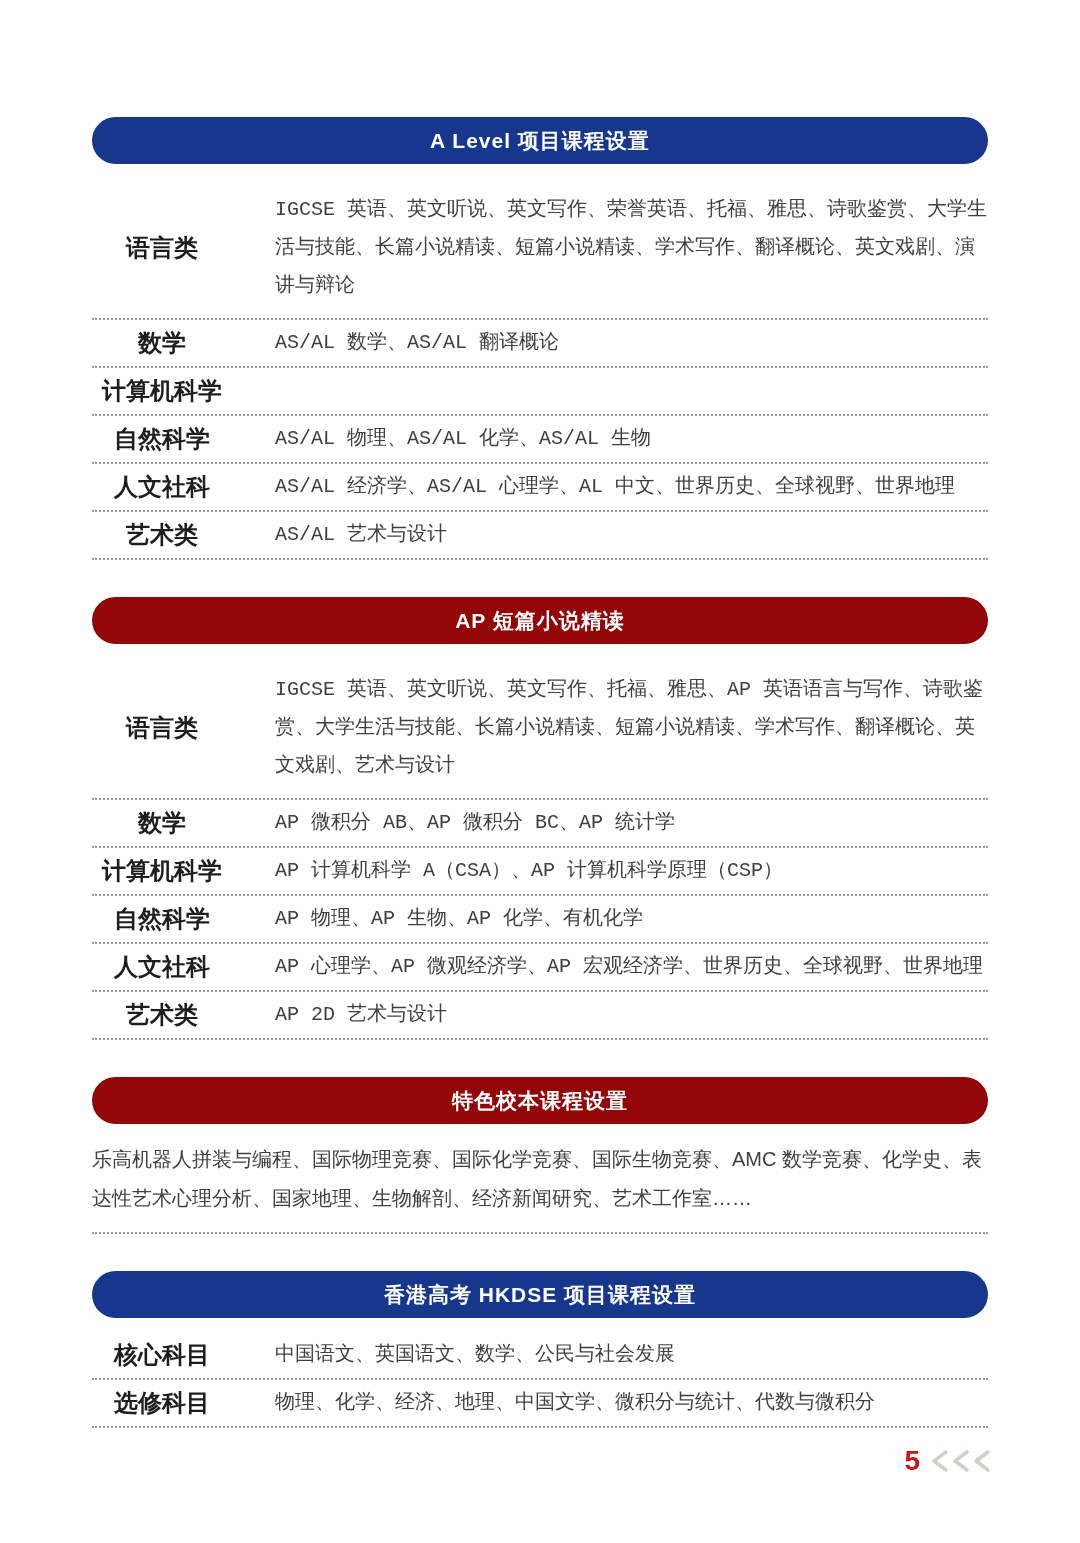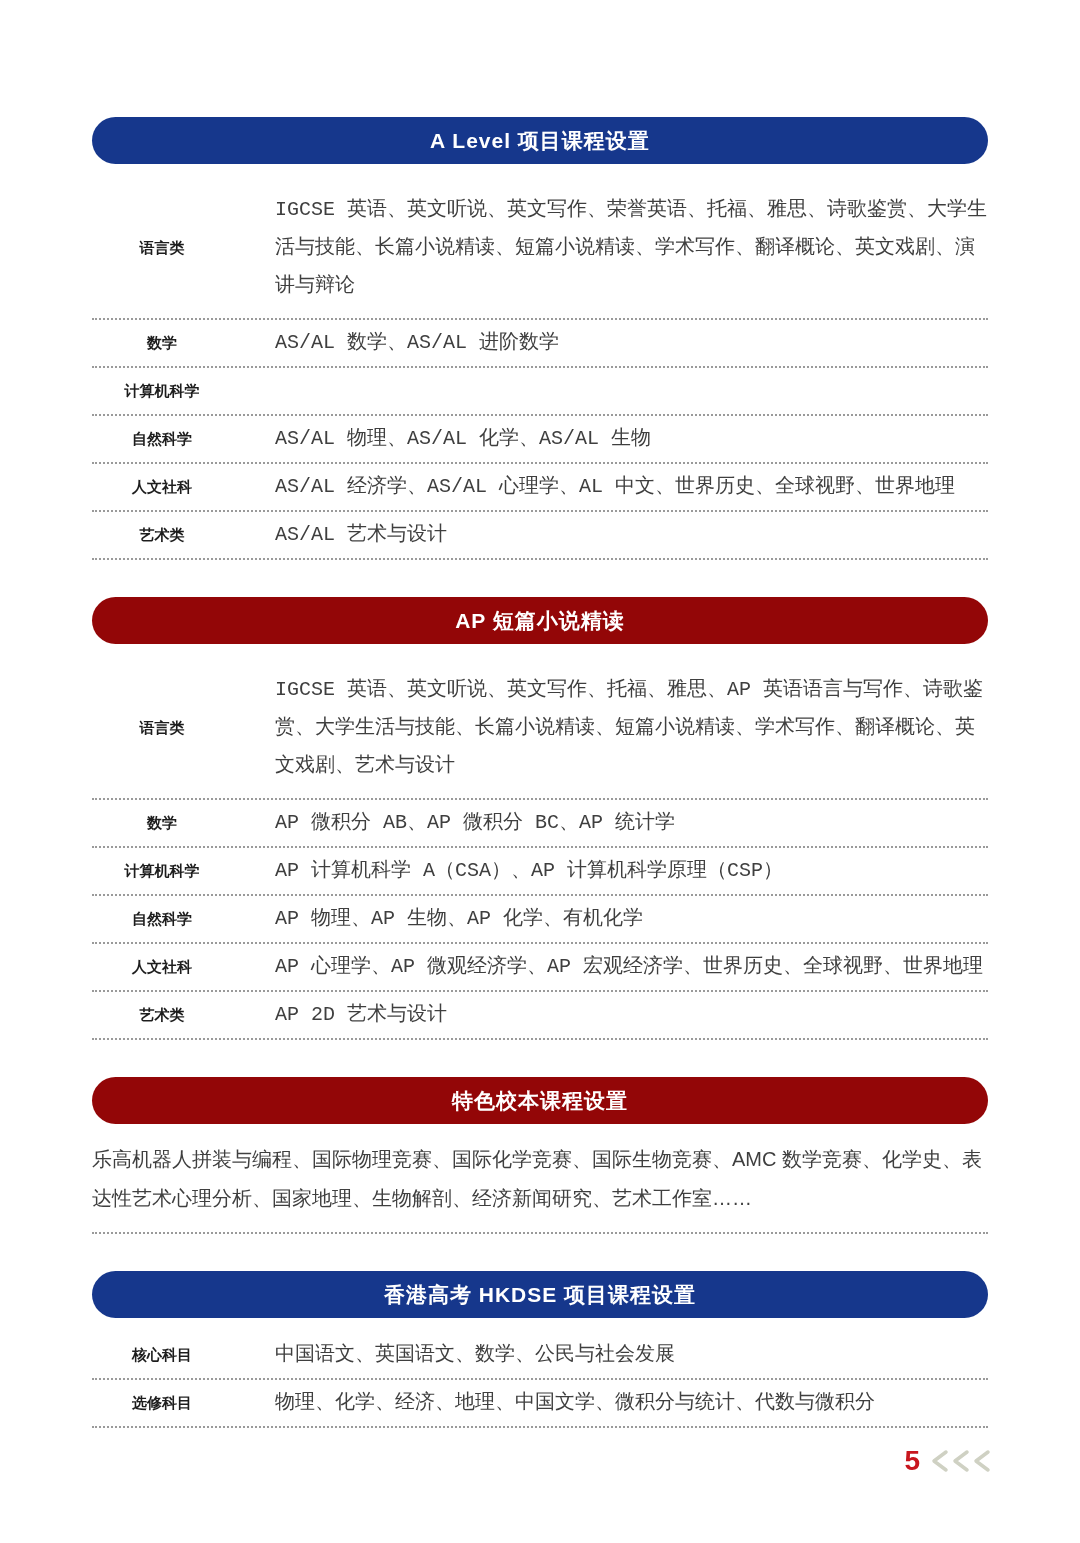--- a/index.html
+++ b/index.html
@@ -43,21 +43,21 @@
     align-items: center;
     border-bottom: 2px dotted var(--dotted);
     padding: 11px 0;
   }
   .row.multiline { padding: 13px 0; }
   .cell-label {
     flex: 0 0 140px;
     text-align: center;
     font-weight: bold;
     color: var(--label);
-    font-size: 15px;
+    font-size: 24px;
     line-height: 24px;
   }
   .cell-content {
     flex: 1;
     margin-left: 43px;
     font-size: 20px;
     line-height: 38px;
     color: var(--text);
     font-family: Liberation Mono, monospace;
   }
@@ -95,21 +95,21 @@
     <div class="pill blue">
       <span>A Level 项目课程设置</span>
     </div>
     <div class="course-table">
       <div class="row multiline">
         <div class="cell-label">语言类</div>
         <div class="cell-content">IGCSE 英语、英文听说、英文写作、荣誉英语、托福、雅思、诗歌鉴赏、大学生活与技能、长篇小说精读、短篇小说精读、学术写作、翻译概论、英文戏剧、演讲与辩论</div>
       </div>
       <div class="row single">
         <div class="cell-label">数学</div>
-        <div class="cell-content">AS/AL 数学、AS/AL 进阶数学</div>
+        <div class="cell-content">AS/AL 数学、AS/AL 翻译概论</div>
       </div>
       <div class="row single">
         <div class="cell-label">计算机科学</div>
       </div>
       <div class="row single">
         <div class="cell-label">自然科学</div>
         <div class="cell-content">AS/AL 物理、AS/AL 化学、AS/AL 生物</div>
       </div>
       <div class="row single">
         <div class="cell-label">人文社科</div>

